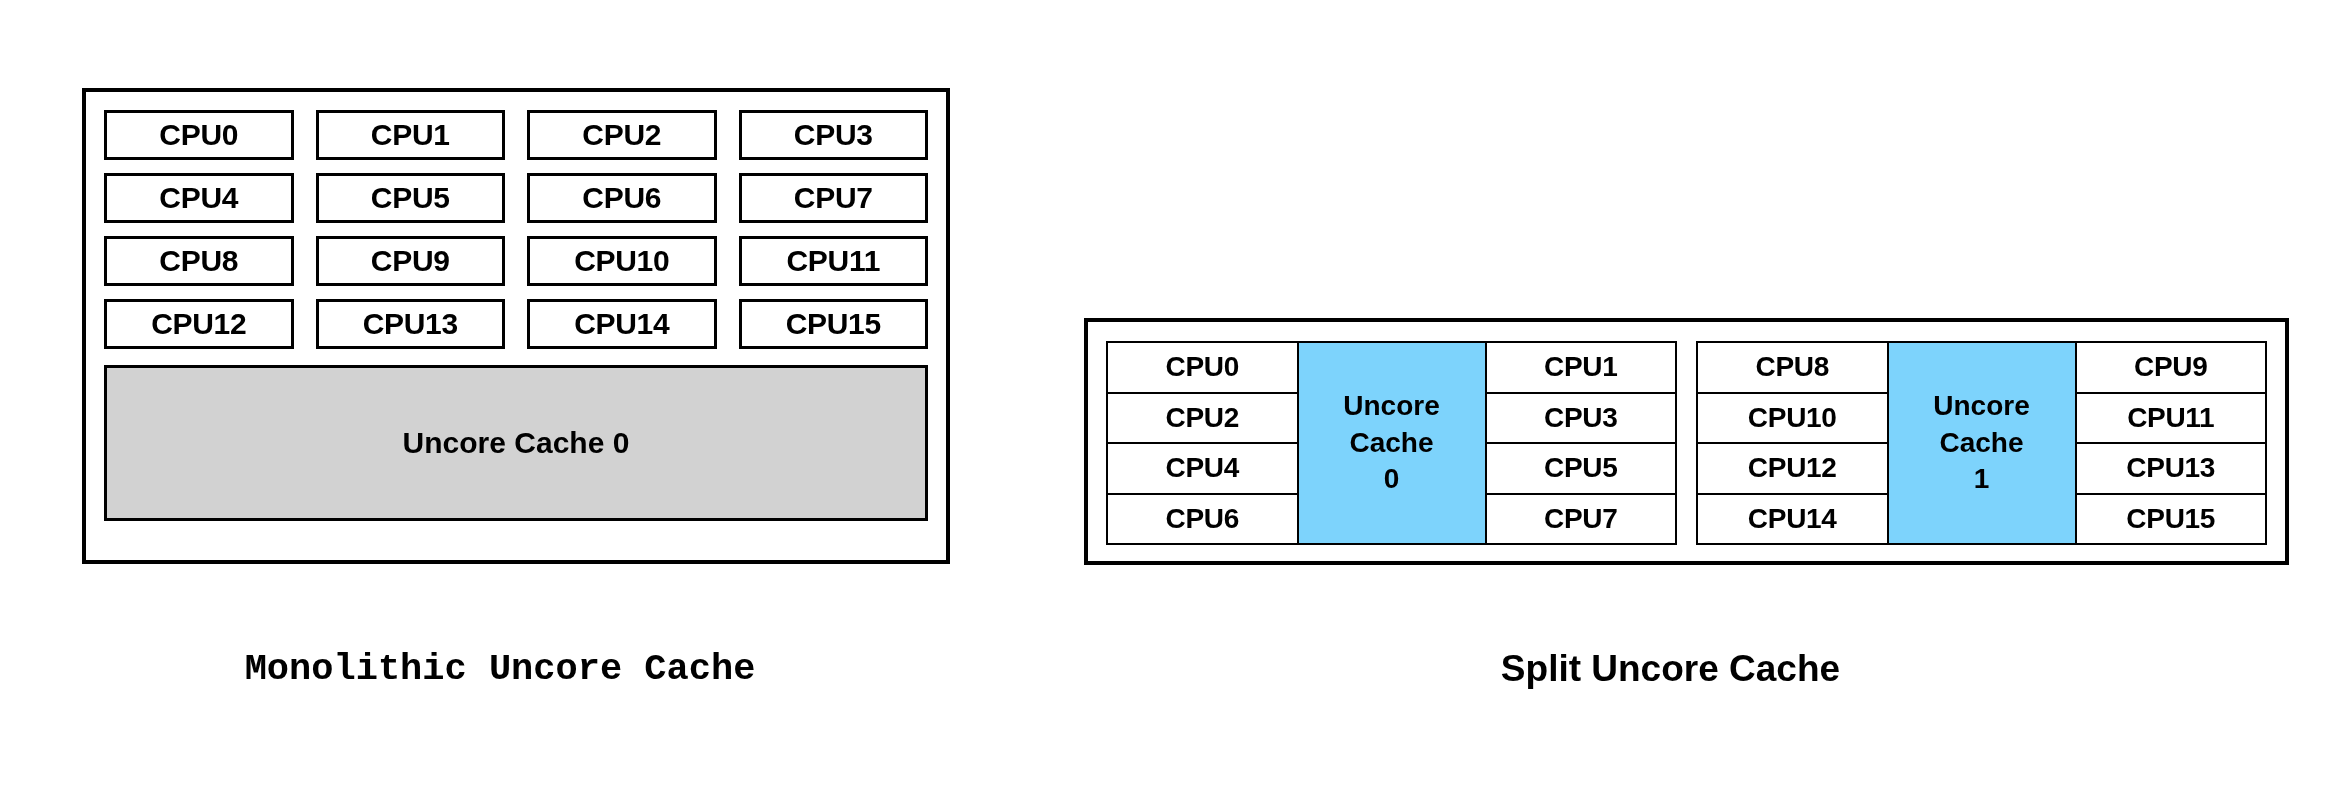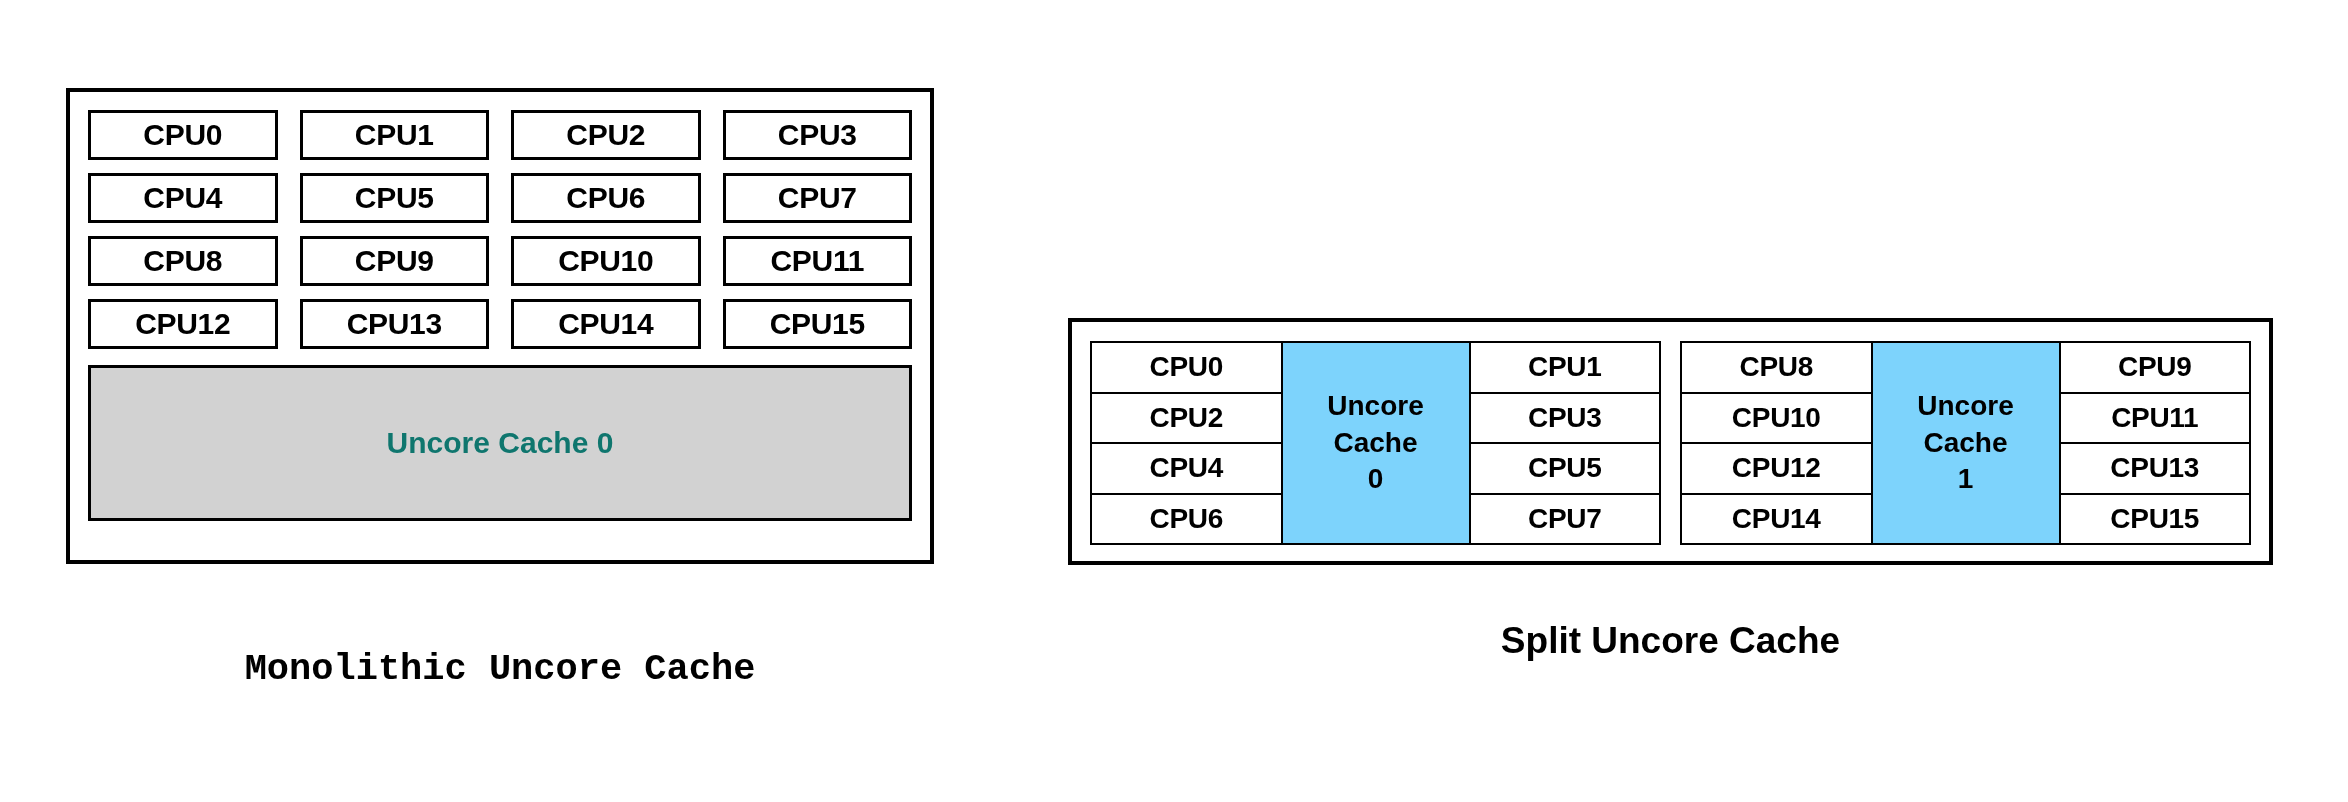--- a/index.html
+++ b/index.html
@@ -14,20 +14,21 @@
     font-family: "Liberation Sans", sans-serif;
     overflow: hidden;
   }
 
   
   .panel {
     position: absolute;
     box-sizing: border-box;
     background: #ffffff;
     border: 4px solid #000000;
+    margin-left: 16px;
   }
 
   
   #monolithic-panel {
     left: 66px;
     top: 88px;
     width: 868px;
     height: 476px;
     padding: 18px 18px 16px 18px;
   }
@@ -54,21 +55,21 @@
     box-sizing: border-box;
     margin-top: 16px;
     height: 156px;
     border: 3px solid #000000;
     background: #d2d2d2;
     display: flex;
     align-items: center;
     justify-content: center;
     font-size: 30px;
     font-weight: bold;
-    color: #0f766e;
+    color: #000000;
   }
 
   
   #split-panel {
     left: 1068px;
     top: 318px;
     width: 1205px;
     height: 247px;
     padding: 19px 18px 16px 18px;
   }
@@ -132,21 +133,21 @@
     white-space: nowrap;
   }
   #caption-monolithic {
     left: 66px;
     top: 648px;
     width: 868px;
     font-family: Liberation Mono, monospace;
   }
   #caption-split {
     left: 1068px;
-    top: 620px;
+    top: 648px;
     width: 1205px;
   }
 </style>
 </head>
 <body>
 
 <div class="panel" id="monolithic-panel">
   <div class="cpu-grid">
     <div class="cpu-box">CPU0</div>
     <div class="cpu-box">CPU1</div>

